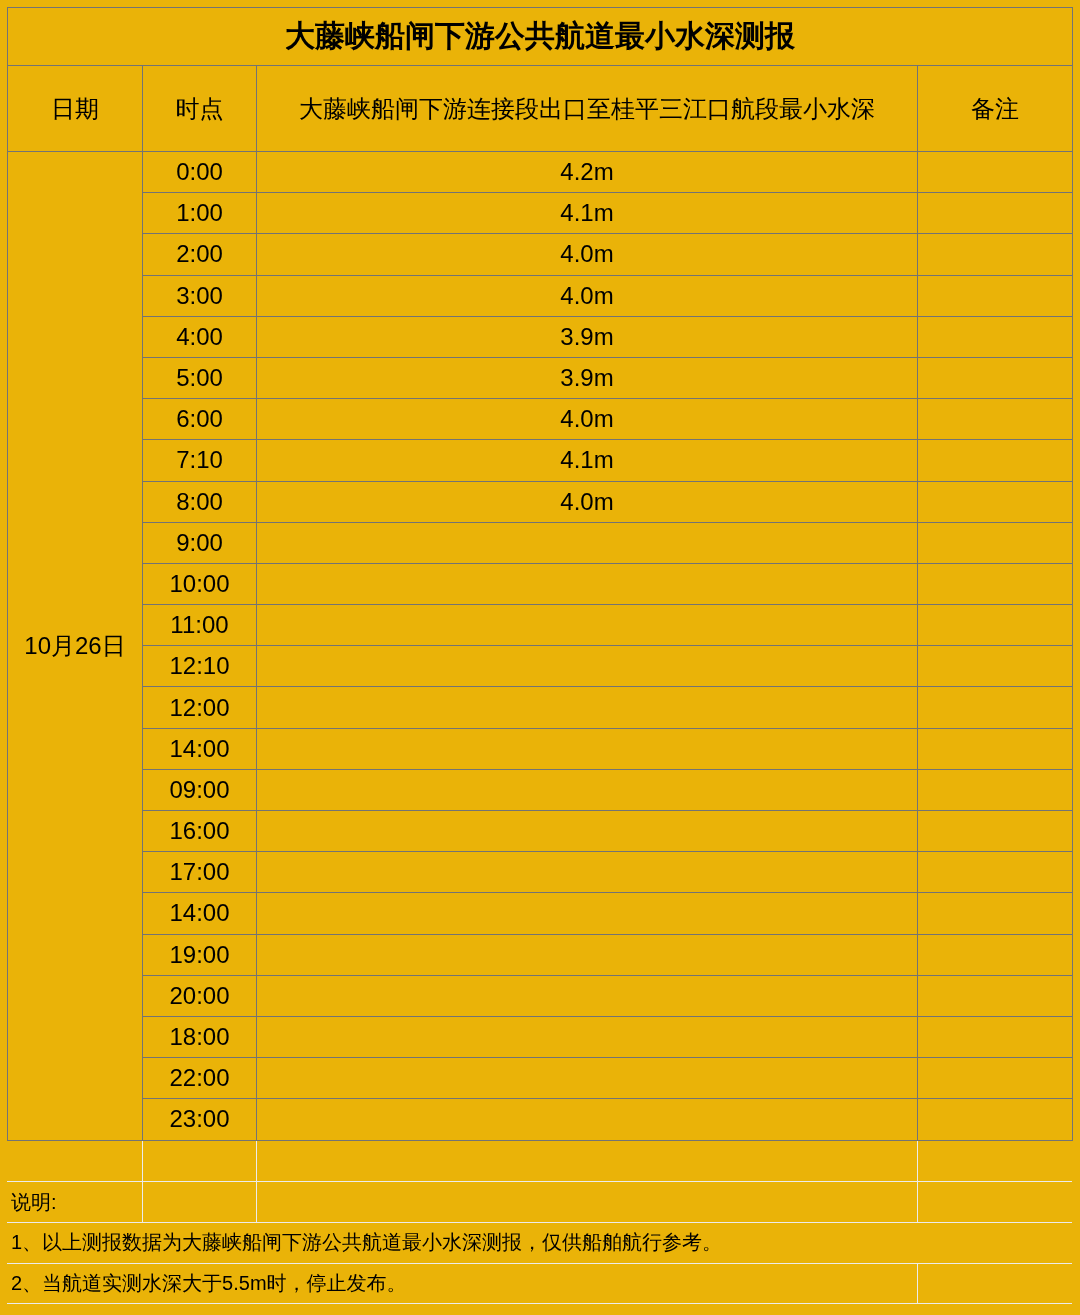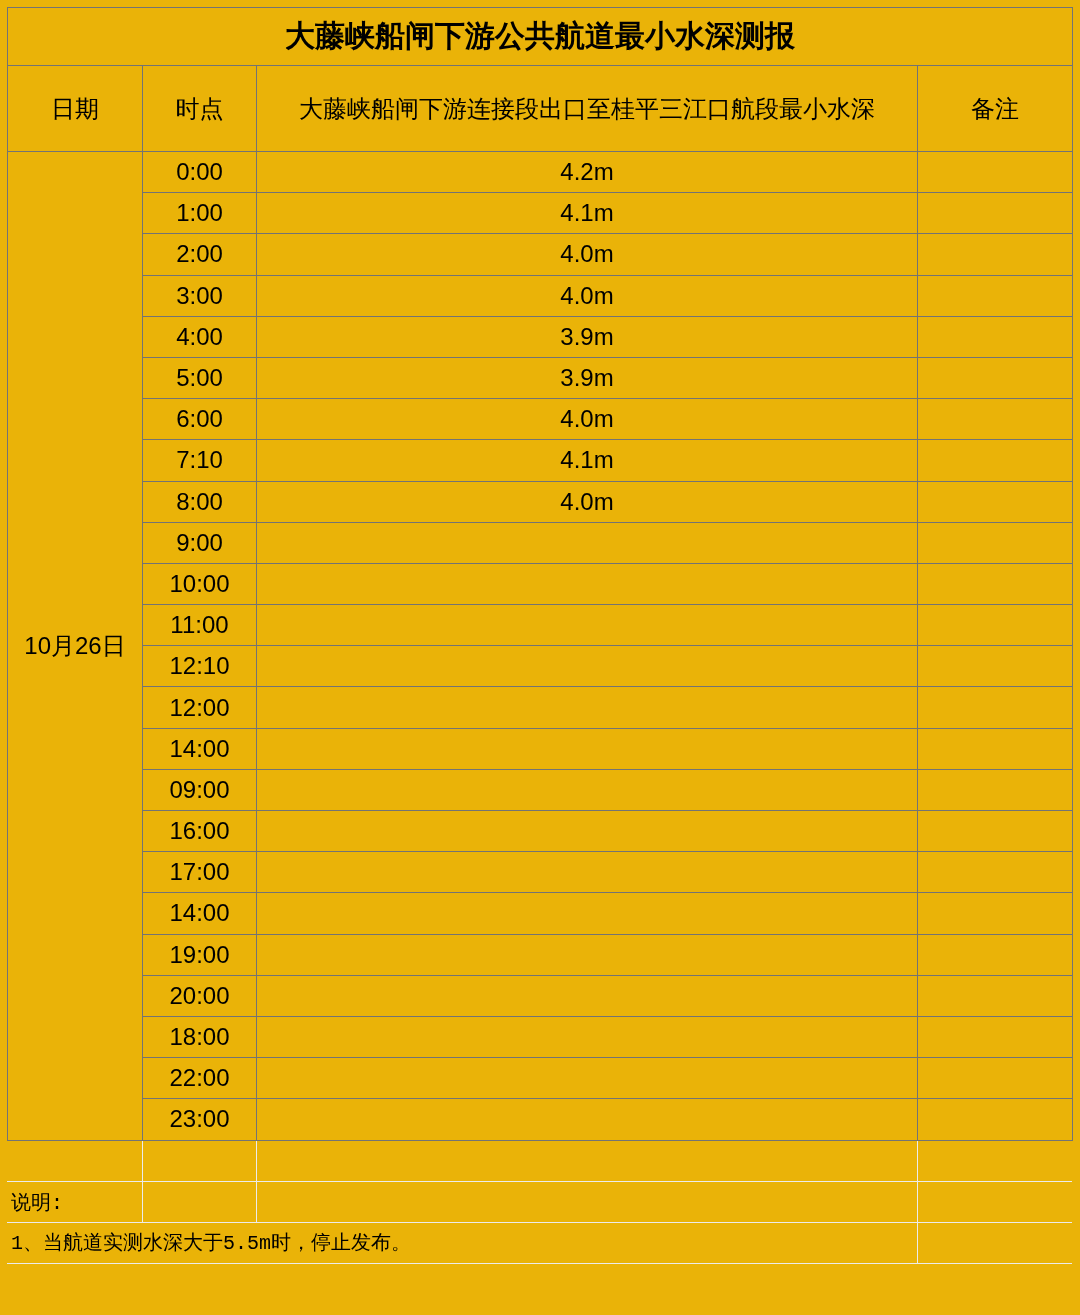--- a/index.html
+++ b/index.html
@@ -56,21 +56,20 @@
     width: 1065px;
   }
   .sub td {
     border: 1px solid #ececec;
     font-size: 20px;
     text-align: left;
     vertical-align: middle;
     padding: 0 0 0 4px;
     overflow: hidden;
     white-space: nowrap;
-    font-family: Liberation Mono, monospace;
   }
   .sub tr:first-child td { border-top: none; }
   .sub td:first-child    { border-left: none; }
   .sub td:last-child     { border-right: none; }
   .sub .empty-row td { height: 40px; }
   .sub .label-row td { height: 40px; }
   .sub .note-row  td { height: 39.5px; }
 </style>
 </head>
 <body>
@@ -234,19 +233,22 @@
         <td></td>
         <td></td>
       </tr>
       <tr class="label-row">
         <td>说明:</td>
         <td></td>
         <td></td>
         <td></td>
       </tr>
       <tr class="note-row">
-        <td colspan="3">1、当航道实测水深大于5.5m时，停止发布。</td>
+        <td colspan="4">1、以上测报数据为大藤峡船闸下游公共航道最小水深测报，仅供船舶航行参考。</td>
+      </tr>
+      <tr class="note-row">
+        <td colspan="3">2、当航道实测水深大于5.5m时，停止发布。</td>
         <td></td>
       </tr>
     </tbody>
   </table>
 
 </div>
 
 </body></html>

